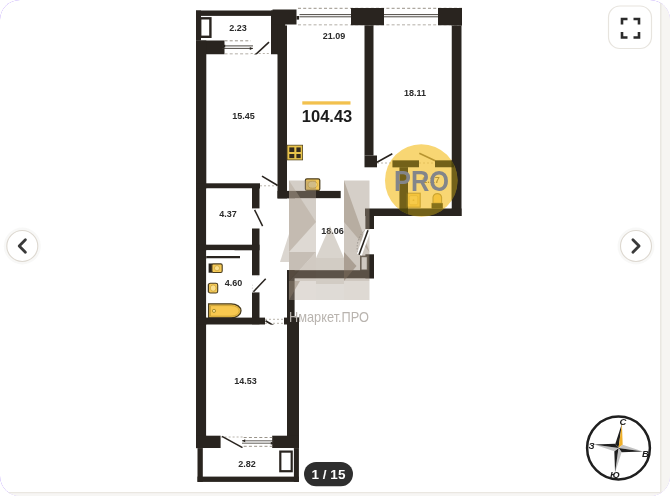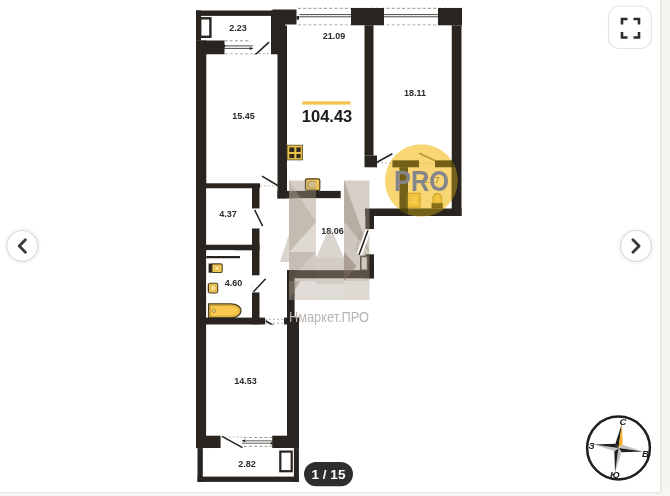--- a/index.html
+++ b/index.html
@@ -1,16 +1,16 @@
 <!DOCTYPE html>
 <html><head>
 <meta charset="utf-8">
 <style>
   html,body{margin:0;padding:0;background:#ffffff;}
-  .stage{position:relative;width:670px;height:496px;overflow:hidden;font-family:"Liberation Sans",sans-serif;background:#8b5cf6;}
+  .stage{position:relative;width:670px;height:496px;overflow:hidden;font-family:"Liberation Sans",sans-serif;background:#8b5cf6;border-radius:20px;}
   svg{display:block;}
 </style>
 </head>
 <body>
 <div class="stage">
 <svg width="670" height="496" viewBox="0 0 670 496" xmlns="http://www.w3.org/2000/svg">
 <defs>
   <clipPath id="procircle">
           <circle cx="421.3" cy="180.5" r="36.3"></circle>
         </clipPath>

